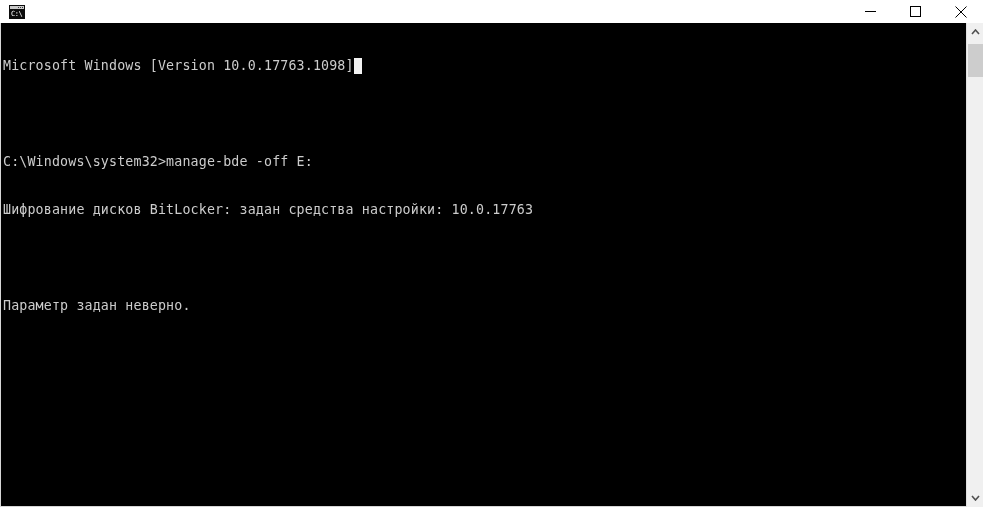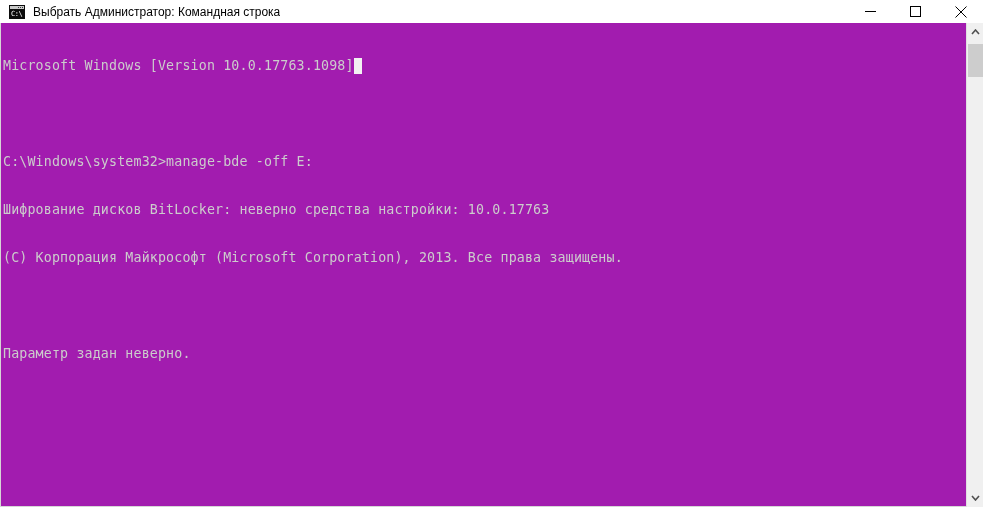--- a/index.html
+++ b/index.html
@@ -94,21 +94,21 @@
   }
   .winbtn svg { display: block; }
 
   
   .console {
     position: absolute;
     left: 0;
     top: 23px;
     width: 983px;
     height: 484px;
-    background: #a21caf;
+    background: #000000;
     border-left: 1px solid #d6d6d6;
     border-bottom: 1px solid #d6d6d6;
     box-sizing: border-box;
     overflow: hidden;
   }
   .screen {
     position: absolute;
     left: 2px;
     top: 3px;
     width: 950px;
@@ -182,21 +182,20 @@
 
   <div class="titlebar">
     <div class="title-left">
       <span class="console-icon">
         <span class="ci-bar"></span>
         <span class="ci-dot d1"></span>
         <span class="ci-dot d2"></span>
         <span class="ci-dot d3"></span>
         <span class="ci-text">C:\</span>
       </span>
-      <span class="title-text">Выбрать Администратор: Командная строка</span>
     </div>
     <div class="window-buttons">
       <div class="winbtn">
         <svg width="11" height="11" viewBox="0 0 11 11" aria-hidden="true">
           <line x1="0" y1="5.5" x2="11" y2="5.5" stroke="#000000" stroke-width="1"></line>
         </svg>
       </div>
       <div class="winbtn">
         <svg width="11" height="11" viewBox="0 0 11 11" aria-hidden="true">
           <rect x="0.5" y="0.5" width="10" height="10" fill="none" stroke="#000000" stroke-width="1"></rect>
@@ -209,22 +208,21 @@
         </svg>
       </div>
     </div>
   </div>
 
   <div class="console">
     <div class="screen">
       <div class="line"><span>Microsoft Windows [Version 10.0.17763.1098]</span><span class="sel-block"></span></div>
       <div class="line"></div>
       <div class="line">C:\Windows\system32&gt;manage-bde -off E:</div>
-      <div class="line">Шифрование дисков BitLocker: неверно средства настройки: 10.0.17763</div>
-      <div class="line">(C) Корпорация Майкрософт (Microsoft Corporation), 2013. Все права защищены.</div>
+      <div class="line">Шифрование дисков BitLocker: задан средства настройки: 10.0.17763</div>
       <div class="line"></div>
       <div class="line">Параметр задан неверно.</div>
       <div class="line"></div>
       
     </div>
   </div>
 
   <div class="scrollbar">
     <div class="sb-track"></div>
     <div class="sb-arrow up">

